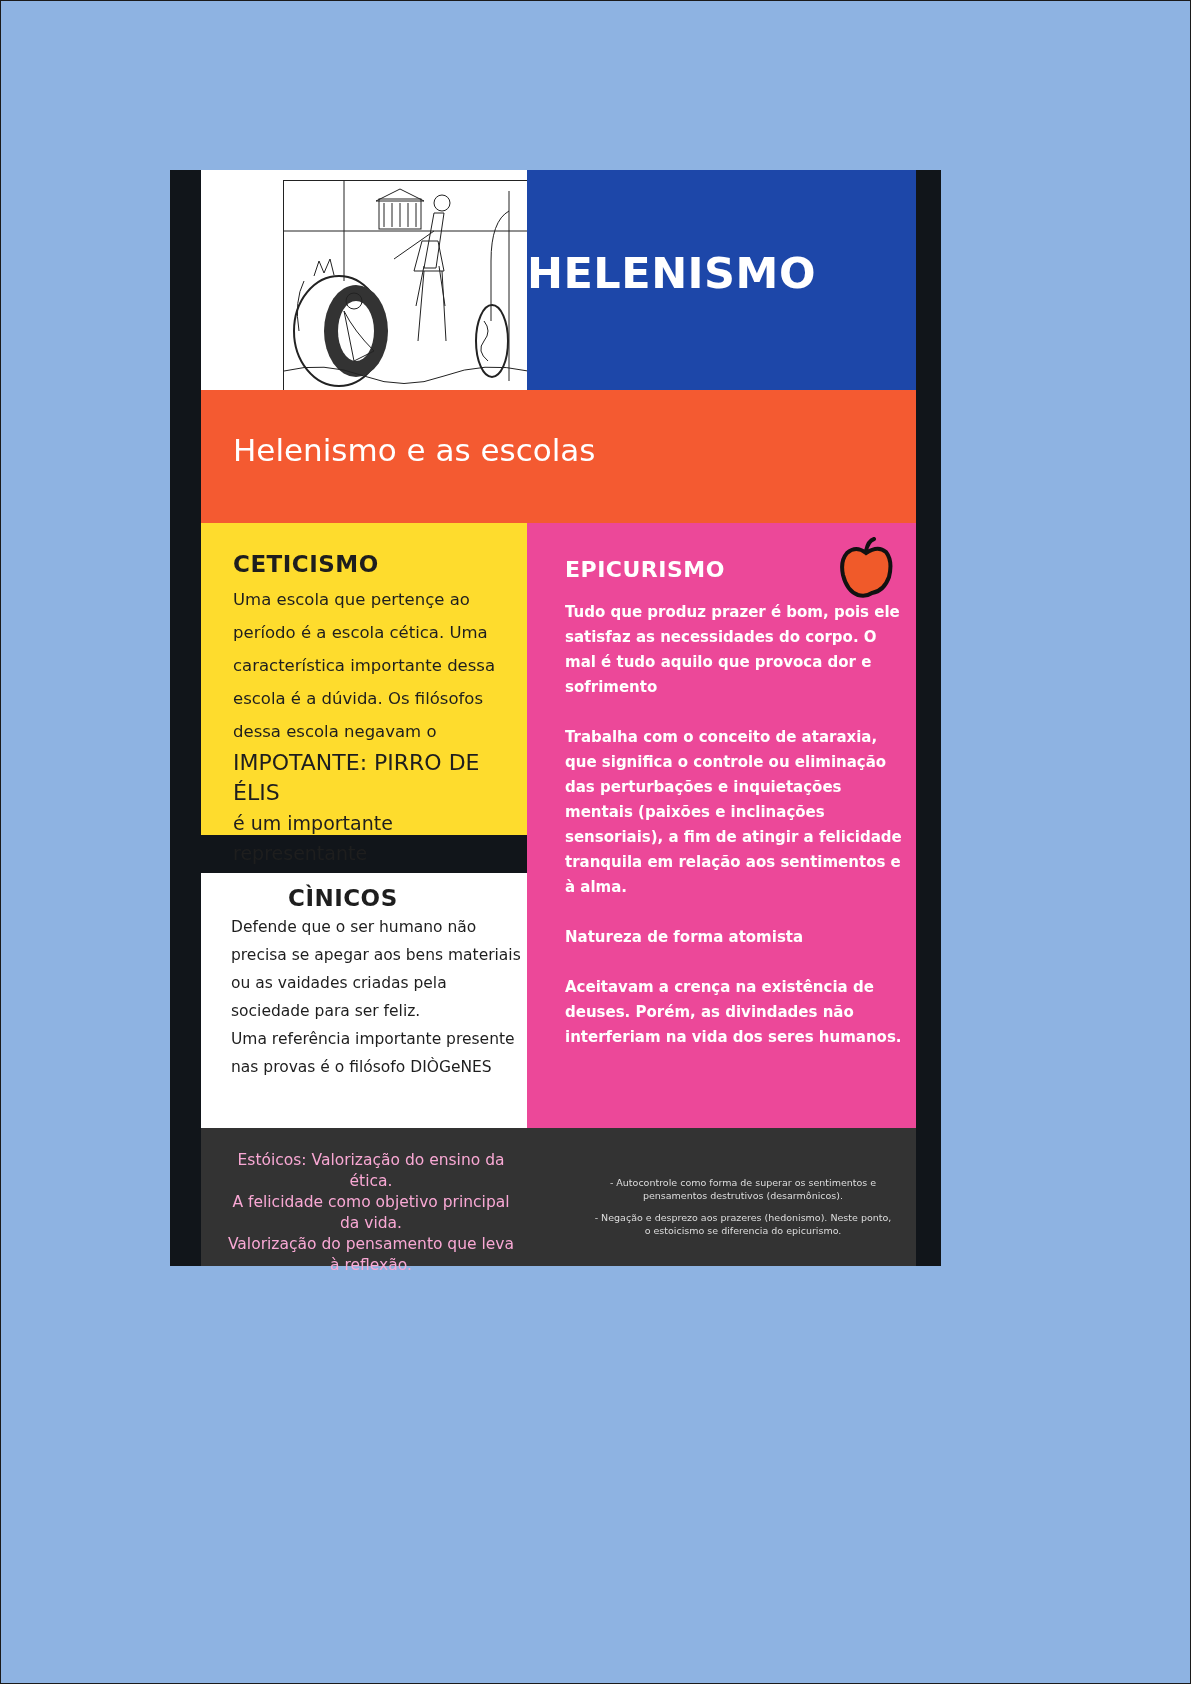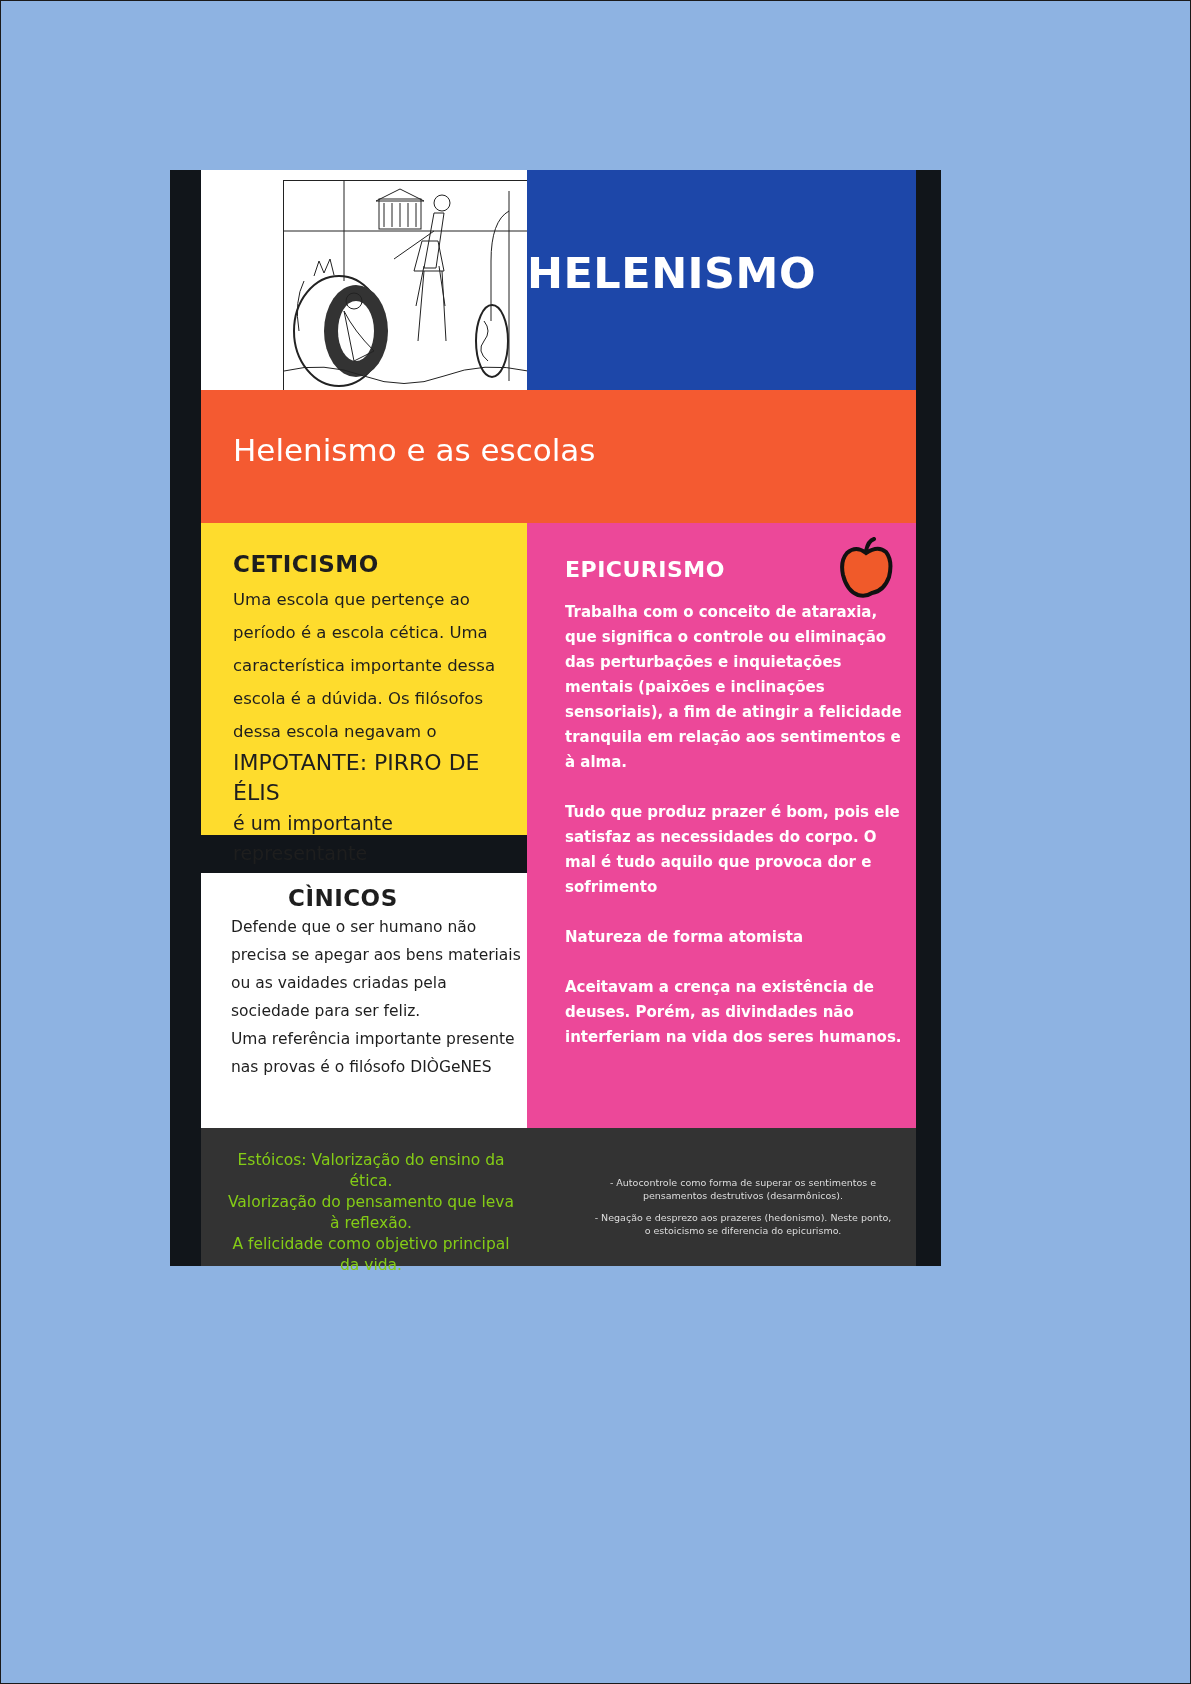--- a/index.html
+++ b/index.html
@@ -24,21 +24,21 @@
   .yellow .imp{font-size:22px;line-height:30px;}
   .yellow .rep{font-size:19px;line-height:30px;}
   .white{left:31px;top:703px;width:326px;height:255px;background:#ffffff;color:#1e1e1e;padding:12px 0 0 30px;}
   .white .h{margin-left:57px;margin-bottom:2px;font-size:23px;}
   .white .body{font-size:15.5px;line-height:28px;}
   .green{left:357px;top:353px;width:389px;height:712px;background:#ec4899;color:#ffffff;padding:34px 10px 0 38px;}
   .green .h{font-size:22px;margin-bottom:18px;}
   .green .p{font-size:15px;line-height:25px;margin:0 0 25px 0;font-weight:bold;}
   .apple{position:absolute;right:22px;top:14px;width:56px;height:62px;}
   .footer{left:31px;top:958px;width:715px;height:138px;background:#333333;color:#eeeeee;}
-  .stoic{position:absolute;left:20px;top:22px;width:300px;text-align:center;font-size:15.5px;line-height:21px;color:#84cc16;}
+  .stoic{position:absolute;left:20px;top:22px;width:300px;text-align:center;font-size:15.5px;line-height:21px;color:#f9a8d4;}
   .stoic-r{position:absolute;left:392px;top:48px;width:300px;text-align:center;font-size:9.5px;line-height:13px;color:#dddddd;}
   .stoic-r p{margin:0 0 9px 0;}
 </style>
 </head>
 <body>
 
 <div class="frame"></div>
 
 <div class="poster">
   <div class="strip-l"></div>
@@ -113,30 +113,30 @@
   </div>
 
   <div class="sec green">
     <div class="apple">
       <svg width="56" height="62" viewBox="0 0 56 62">
         <path d="M28 14 Q30 4 36 2" stroke="#111" stroke-width="4" fill="none" stroke-linecap="round"></path>
         <path d="M28 16 Q18 8 9 16 Q2 24 5 38 Q9 54 20 58 Q28 60 34 56 Q46 54 51 40 Q55 24 48 15 Q40 8 28 16 Z" fill="#f05a2a" stroke="#111" stroke-width="4"></path>
       </svg>
     </div>
     <div class="h">EPICURISMO</div>
+    <p class="p">Tudo que produz prazer é bom, pois ele satisfaz as necessidades do corpo. O mal é tudo aquilo que provoca dor e sofrimento</p>
     <p class="p">Trabalha com o conceito de ataraxia, que significa o controle ou eliminação das perturbações e inquietações mentais (paixões e inclinações sensoriais), a fim de atingir a felicidade tranquila em relação aos sentimentos e à alma.</p>
-    <p class="p">Tudo que produz prazer é bom, pois ele satisfaz as necessidades do corpo. O mal é tudo aquilo que provoca dor e sofrimento</p>
     <p class="p">Natureza de forma atomista</p>
     <p class="p"> Aceitavam a crença na existência de deuses. Porém, as divindades não interferiam na vida dos seres humanos.</p>
   </div>
 
   <div class="sec footer">
     <div class="stoic">
       <div>Estóicos: Valorização do ensino da ética.</div>
+      <div>A felicidade como objetivo principal da vida.</div>
       <div>Valorização do pensamento que leva à reflexão.</div>
-      <div>A felicidade como objetivo principal da vida.</div>
     </div>
     <div class="stoic-r">
       <p>- Autocontrole como forma de superar os sentimentos e pensamentos destrutivos (desarmônicos).</p>
       <p>- Negação e desprezo aos prazeres (hedonismo). Neste ponto, o estoicismo se diferencia do epicurismo.</p>
     </div>
   </div>
 </div>
 
 </body></html>

